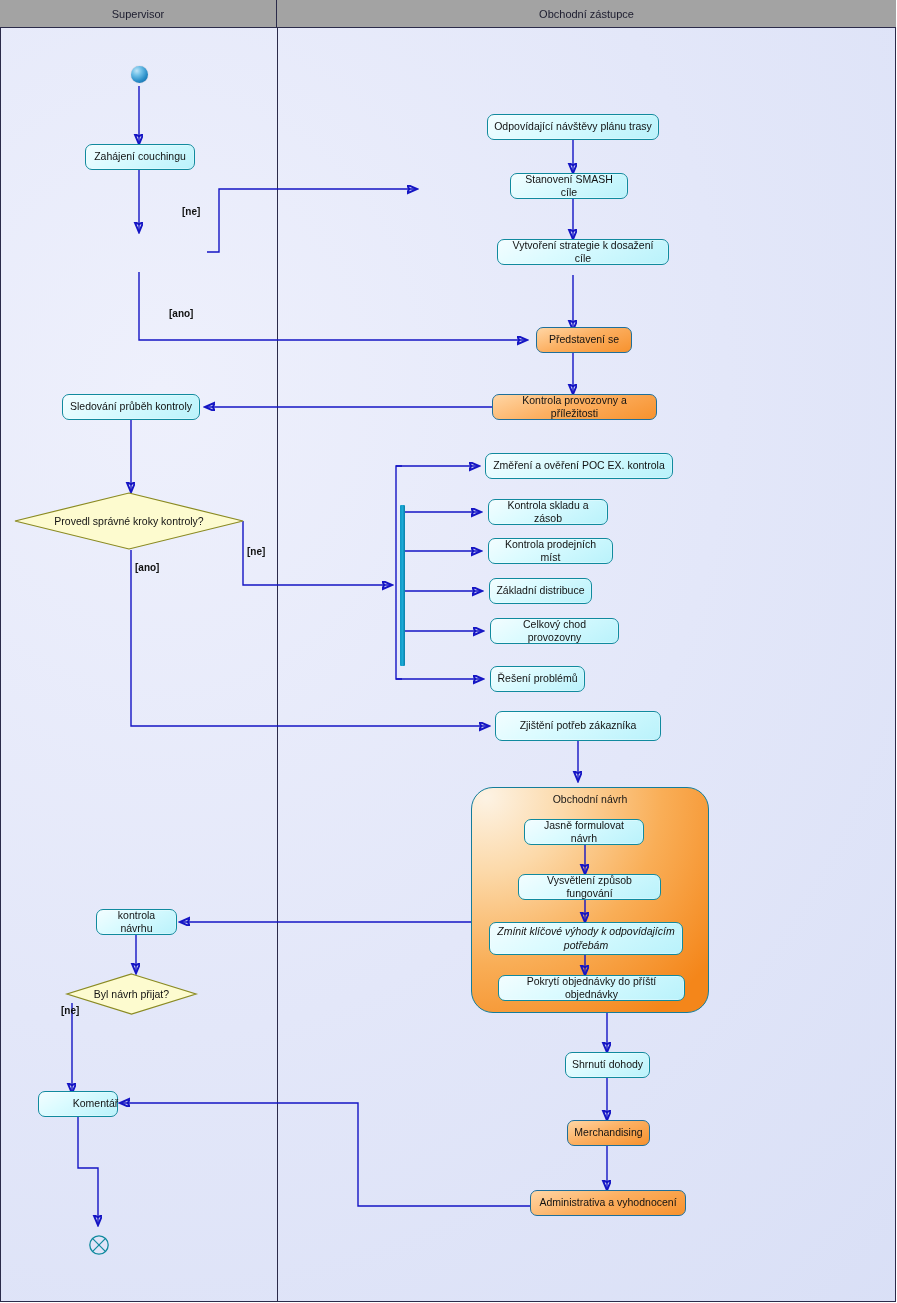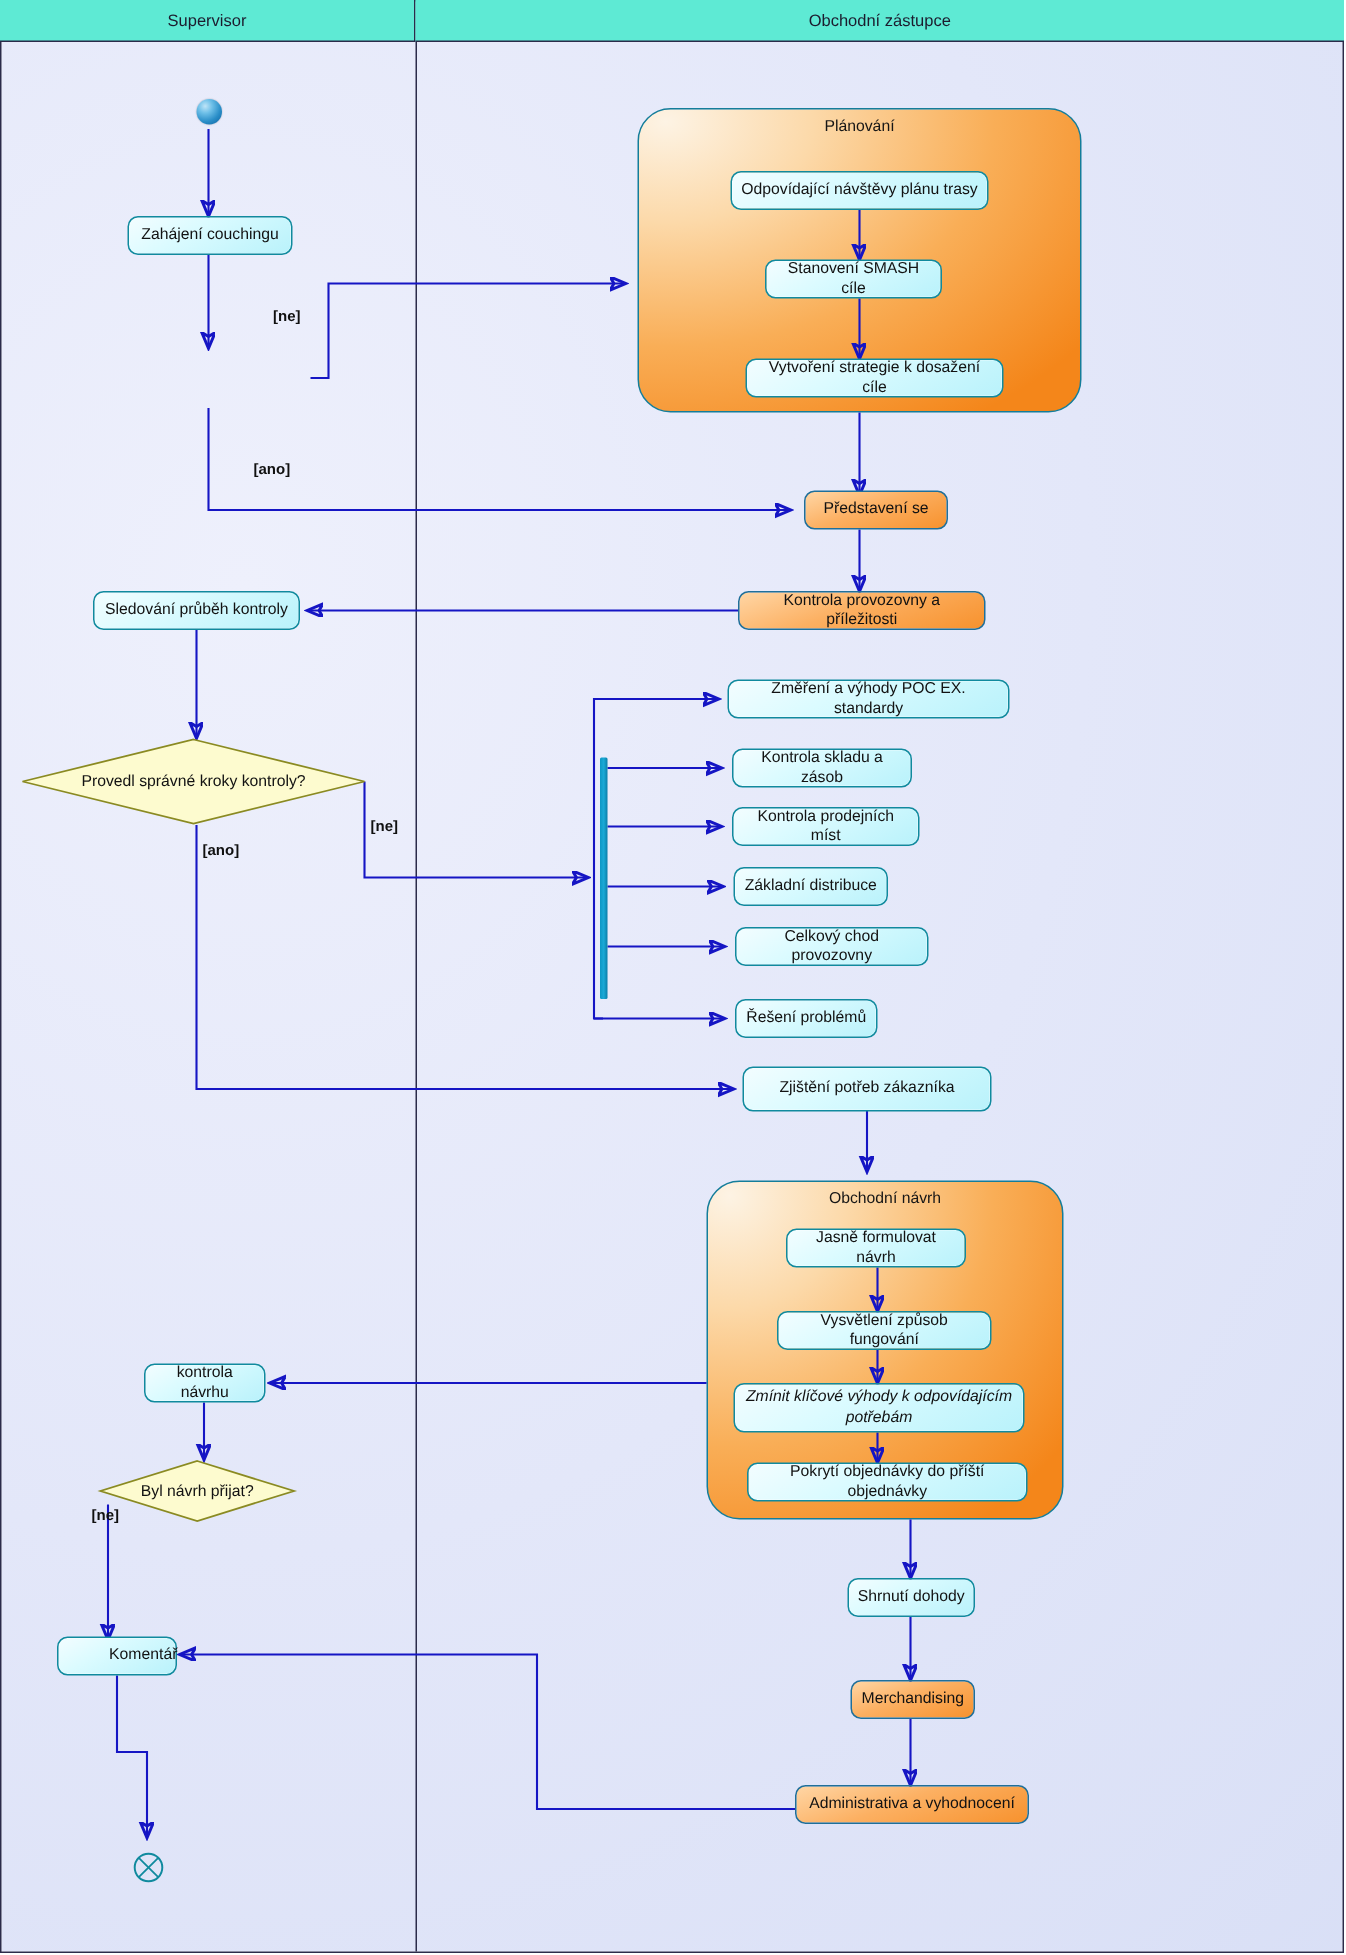--- a/index.html
+++ b/index.html
@@ -17,21 +17,21 @@
     position:absolute;left:0;top:0;width:896px;height:1302px;
     border:1px solid #2b2b4a;
     box-sizing:border-box;
     background:
       radial-gradient(ellipse 140% 110% at 18% 30%, #eef0fc 0%, #e3e7f9 45%, #d6ddf5 100%);
   }
   .lane-head{
     position:absolute;top:0;height:28px;
     box-sizing:border-box;
     border-bottom:1px solid #2b2b4a;
-    background:#5eead4;
+    background:#a3a3a3;
     display:flex;align-items:center;justify-content:center;
     font-size:11px;color:#1c1c2e;
   }
   .lane-head.a{left:0;width:277px;border-right:1px solid #2b2b4a;}
   .lane-head.b{left:277px;width:619px;}
   .lane-divider{
     position:absolute;left:277px;top:28px;width:1px;height:1273px;
     background:#2b2b4a;
   }
 
@@ -112,23 +112,20 @@
 
   <div class="lane-frame"></div>
   <div class="lane-head a">
     <span>Supervisor</span>
   </div>
   <div class="lane-head b">
     <span>Obchodní zástupce</span>
   </div>
   <div class="lane-divider"></div>
 
-  <div class="group" style="left:425px;top:72px;width:296px;height:203px;">
-    <div class="group-title">Plánování</div>
-  </div>
 
   <div class="group" style="left:471px;top:787px;width:238px;height:226px;">
     <div class="group-title">Obchodní návrh</div>
   </div>
 
   <svg class="edges">
     <defs>
       <marker id="ah" markerWidth="9" markerHeight="9" refX="7.4" refY="3.2" orient="auto" markerUnits="strokeWidth">
         <path d="M0,0 L7.6,3.2 L0,6.4 L1.9,3.2 Z" fill="#1515c4" stroke="none"></path>
       </marker>
@@ -249,21 +246,21 @@
 
   <div class="node orange" style="left:536px;top:327px;width:96px;height:26px;">
     <span>Představení se</span>
   </div>
 
   <div class="node orange" style="left:492px;top:394px;width:165px;height:26px;">
     <span>Kontrola provozovny a příležitosti</span>
   </div>
 
   <div class="node cyan" style="left:485px;top:453px;width:188px;height:26px;">
-    <span>Změření a výhody POC EX. standardy</span>
+    <span>Změření a ověření POC EX. kontrola</span>
   </div>
   <div class="node cyan" style="left:488px;top:499px;width:120px;height:26px;">
     <span>Kontrola skladu a zásob</span>
   </div>
   <div class="node cyan" style="left:488px;top:538px;width:125px;height:26px;">
     <span>Kontrola prodejních míst</span>
   </div>
   <div class="node cyan" style="left:489px;top:578px;width:103px;height:26px;">
     <span>Základní distribuce</span>
   </div>

